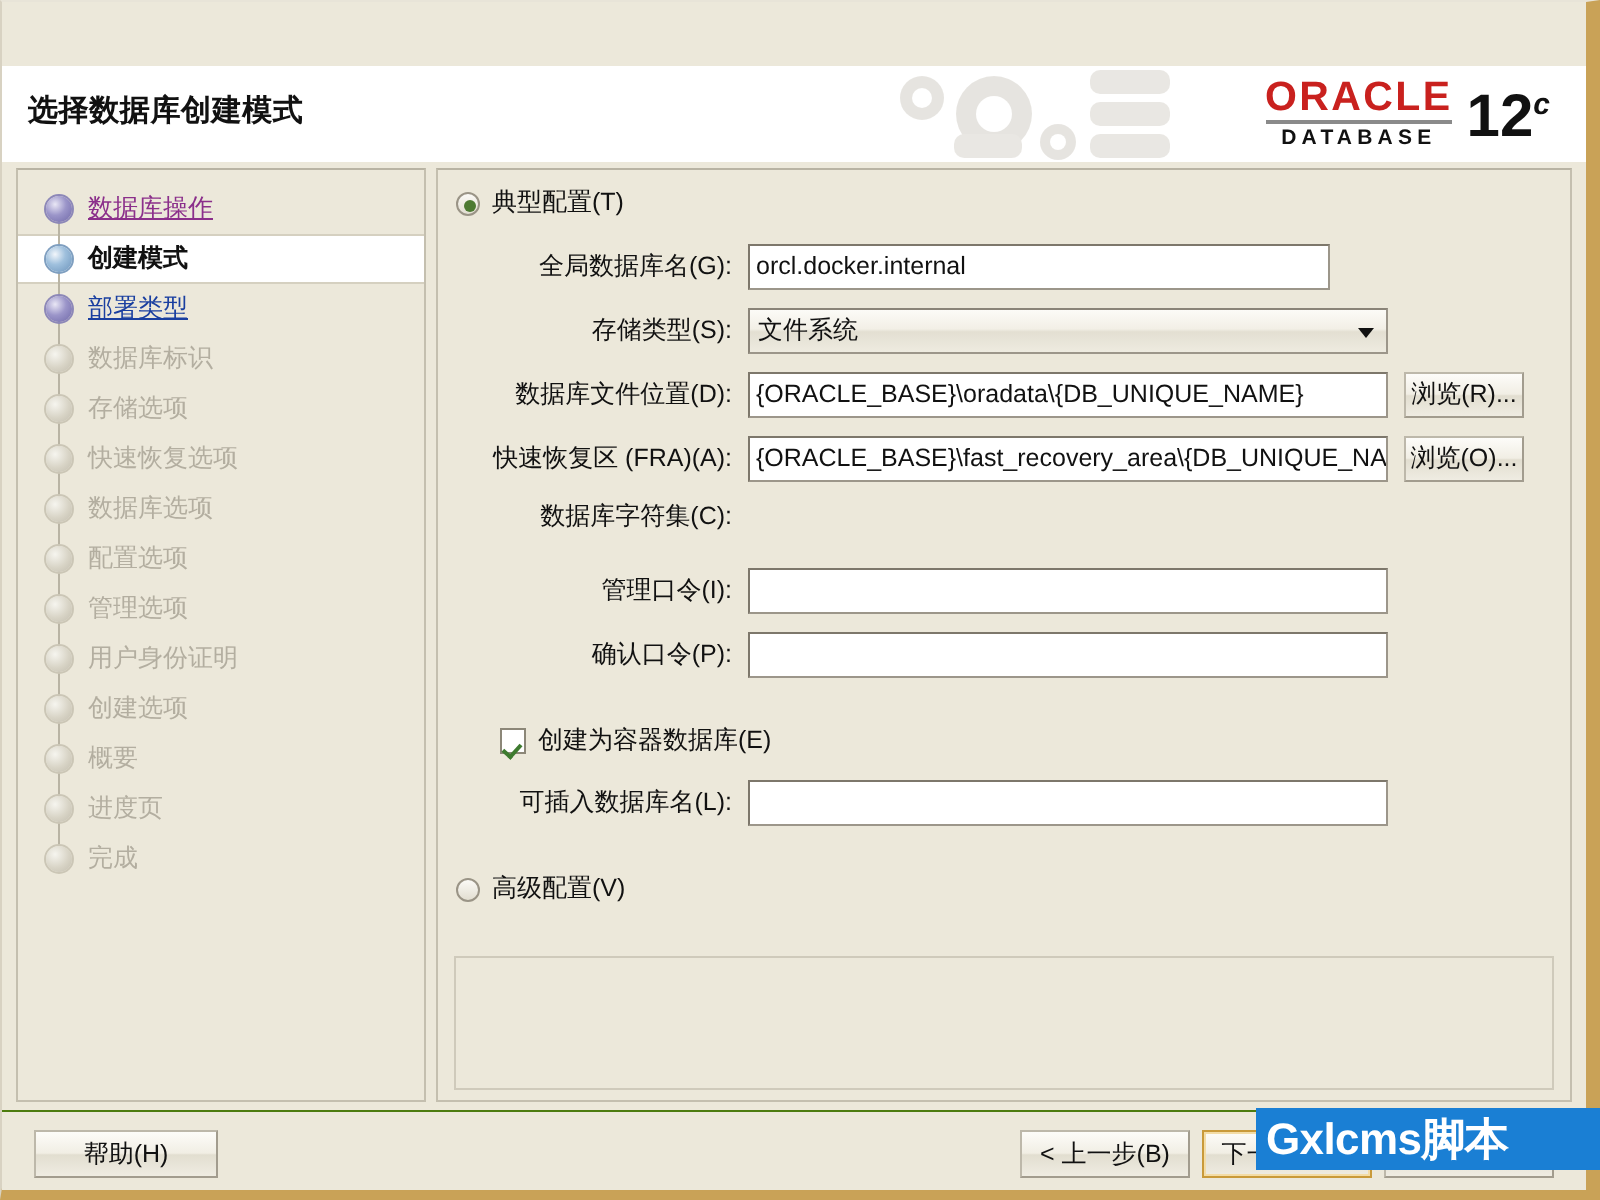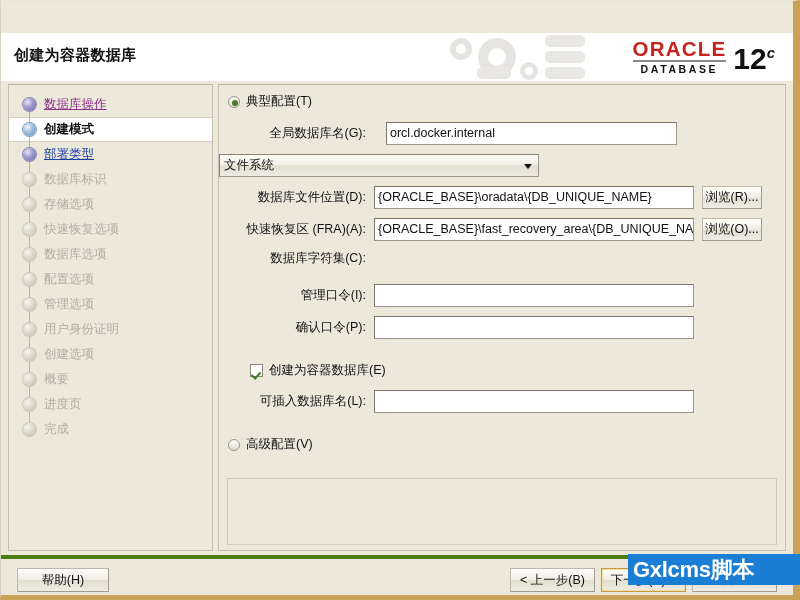--- a/index.html
+++ b/index.html
@@ -238,21 +238,21 @@
     width: 550px; height: 67px;
     background: #ece8da;
     border: 1px solid #cfcabb;
   }
 
   
   #buttonbar {
     position: absolute; top: 554px; left: 0;
     width: 792px; height: 40px;
     background: #ece8da;
-    border-top: 4px solid #4d7c0f;
+    border-top: 1px solid #4d7c0f;
   }
   #help-button { position: absolute; left: 16px; top: 9px; width: 92px; height: 24px; }
   #nav-buttons { position: absolute; right: 16px; top: 9px; display: flex; gap: 6px; }
   #nav-buttons .btn { width: 85px; height: 24px; }
 
   #watermark {
     position: absolute; left: 627px; top: 553px;
     width: 173px; height: 31px;
     background: #1a7fd4;
     display: flex; align-items: center;
@@ -264,21 +264,21 @@
     white-space: nowrap; letter-spacing: -.3px;
   }
 </style>
 </head>
 <body>
 
 <div id="window">
 
 
   <div id="header">
-    <div id="header-title">创建为容器数据库</div>
+    <div id="header-title">选择数据库创建模式</div>
 
     <svg id="gears" viewBox="0 0 190 56">
       <g fill="#cfcbc3">
         <circle cx="72" cy="30" r="19"></circle>
           <circle cx="72" cy="30" r="9" fill="#ffffff"></circle>
         <circle cx="36" cy="22" r="11"></circle>
           <circle cx="36" cy="22" r="5" fill="#ffffff"></circle>
         <circle cx="104" cy="44" r="9"></circle>
           <circle cx="104" cy="44" r="4" fill="#ffffff"></circle>
       </g>
@@ -364,26 +364,27 @@
         </div>
     </div>
 
     <div id="main">
 
       <div class="radio-row" style="left:9px; top:8px;">
         <span class="radio checked"></span>
         <span class="radio-label">典型配置(T)</span>
       </div>
 
-      <div class="field-row" style="left:0px; top:37px;gap:12px;">
+      <div class="field-row" style="left:0px; top:37px;">
         <span class="field-label">全局数据库名(G):</span>
         <span class="textbox" style="width:291px;">orcl.docker.internal</span>
       </div>
 
       <div class="field-row" style="left:0px; top:69px;">
+        <span class="field-label">存储类型(S):</span>
         <span class="combo" style="width:320px;"><span>文件系统</span><span class="arrow"></span></span>
       </div>
 
       <div class="field-row" style="left:0px; top:101px;">
         <span class="field-label">数据库文件位置(D):</span>
         <span class="textbox" style="width:320px;">{ORACLE_BASE}\oradata\{DB_UNIQUE_NAME}</span>
         <span class="btn" style="width:60px; height:23px; margin-left:8px;">浏览(R)...</span>
       </div>
 
       <div class="field-row" style="left:0px; top:133px;">

